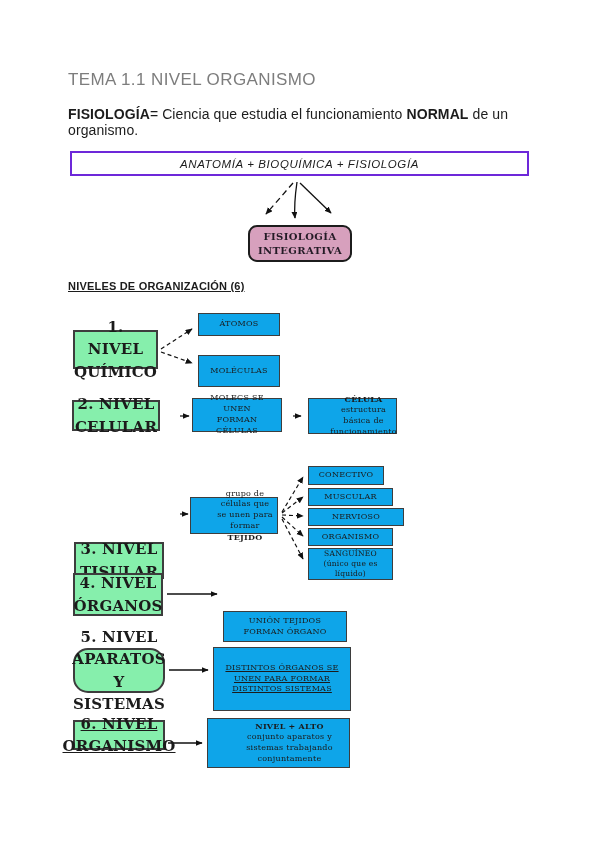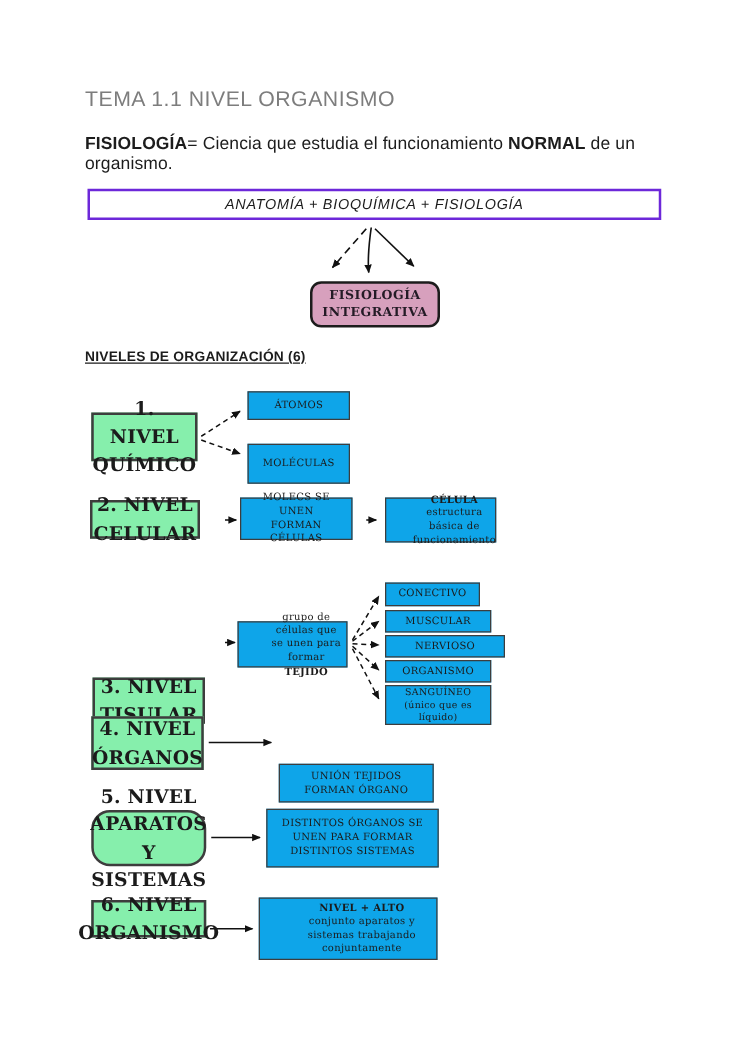--- a/index.html
+++ b/index.html
@@ -109,25 +109,25 @@
 líquido)</div>
 
   <div class="abs dark-box" style="left:73px;top:573px;width:90px;height:43px;">4. NIVEL
 ÓRGANOS</div>
   <div class="abs light-box" style="left:223px;top:579px;width:124px;height:31px;margin-top:32px;">UNIÓN TEJIDOS
 FORMAN ÓRGANO</div>
 
   <div class="abs dark-box" style="left:73px;top:648px;width:92px;height:45px;border-radius:15px;">5. NIVEL
 APARATOS Y
 SISTEMAS</div>
-  <div class="abs light-box" style="left:213px;top:647px;width:138px;height:47px;">DISTINTOS ÓRGANOS SE
+  <div class="abs light-box" style="left:213px;top:647px;width:138px;height:64px;text-decoration:underline;">DISTINTOS ÓRGANOS SE
 UNEN PARA FORMAR
 DISTINTOS SISTEMAS</div>
 
-  <div class="abs dark-box" style="left:73px;top:720px;width:92px;height:30px;">6. NIVEL
+  <div class="abs dark-box" style="left:73px;top:720px;width:92px;height:30px;text-decoration:underline;">6. NIVEL
 ORGANISMO</div>
   <div class="abs light-box col" style="left:207px;top:718px;width:143px;height:50px;">
     <span class="bold-line">NIVEL + ALTO</span>
     <span class="body-line">conjunto aparatos y
 sistemas trabajando
 conjuntamente</span>
   </div>
 
 </div>
 

